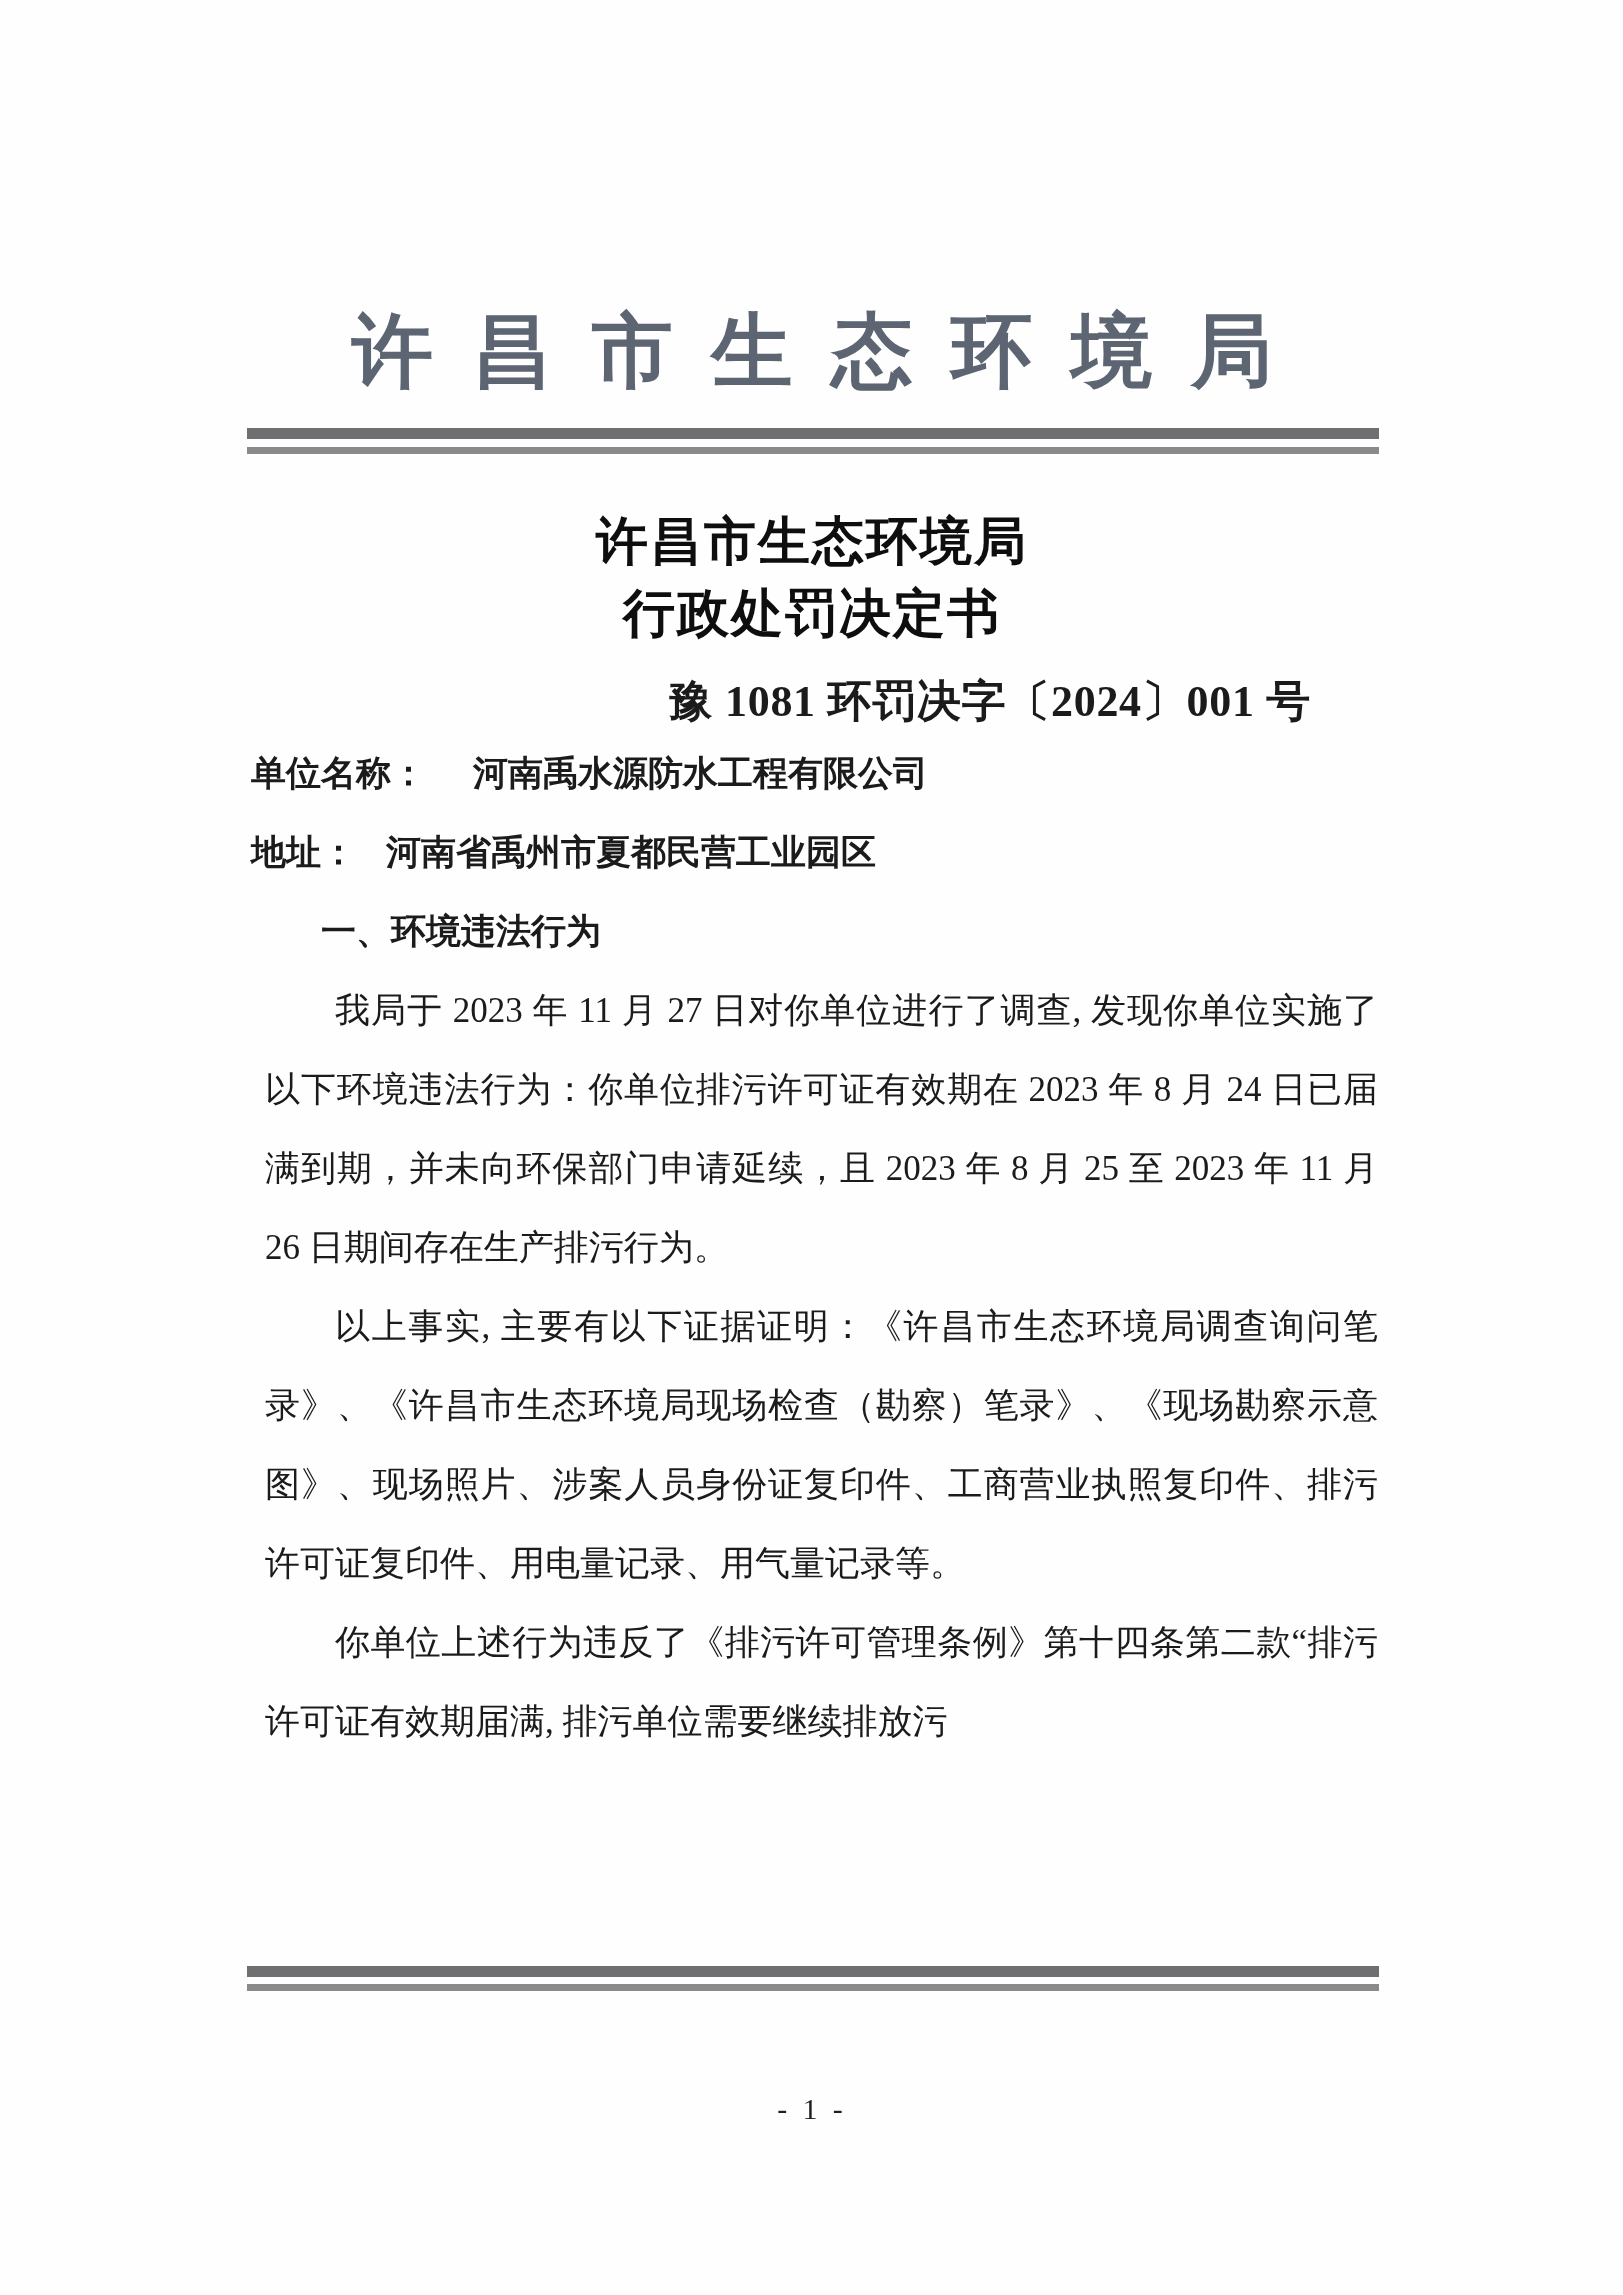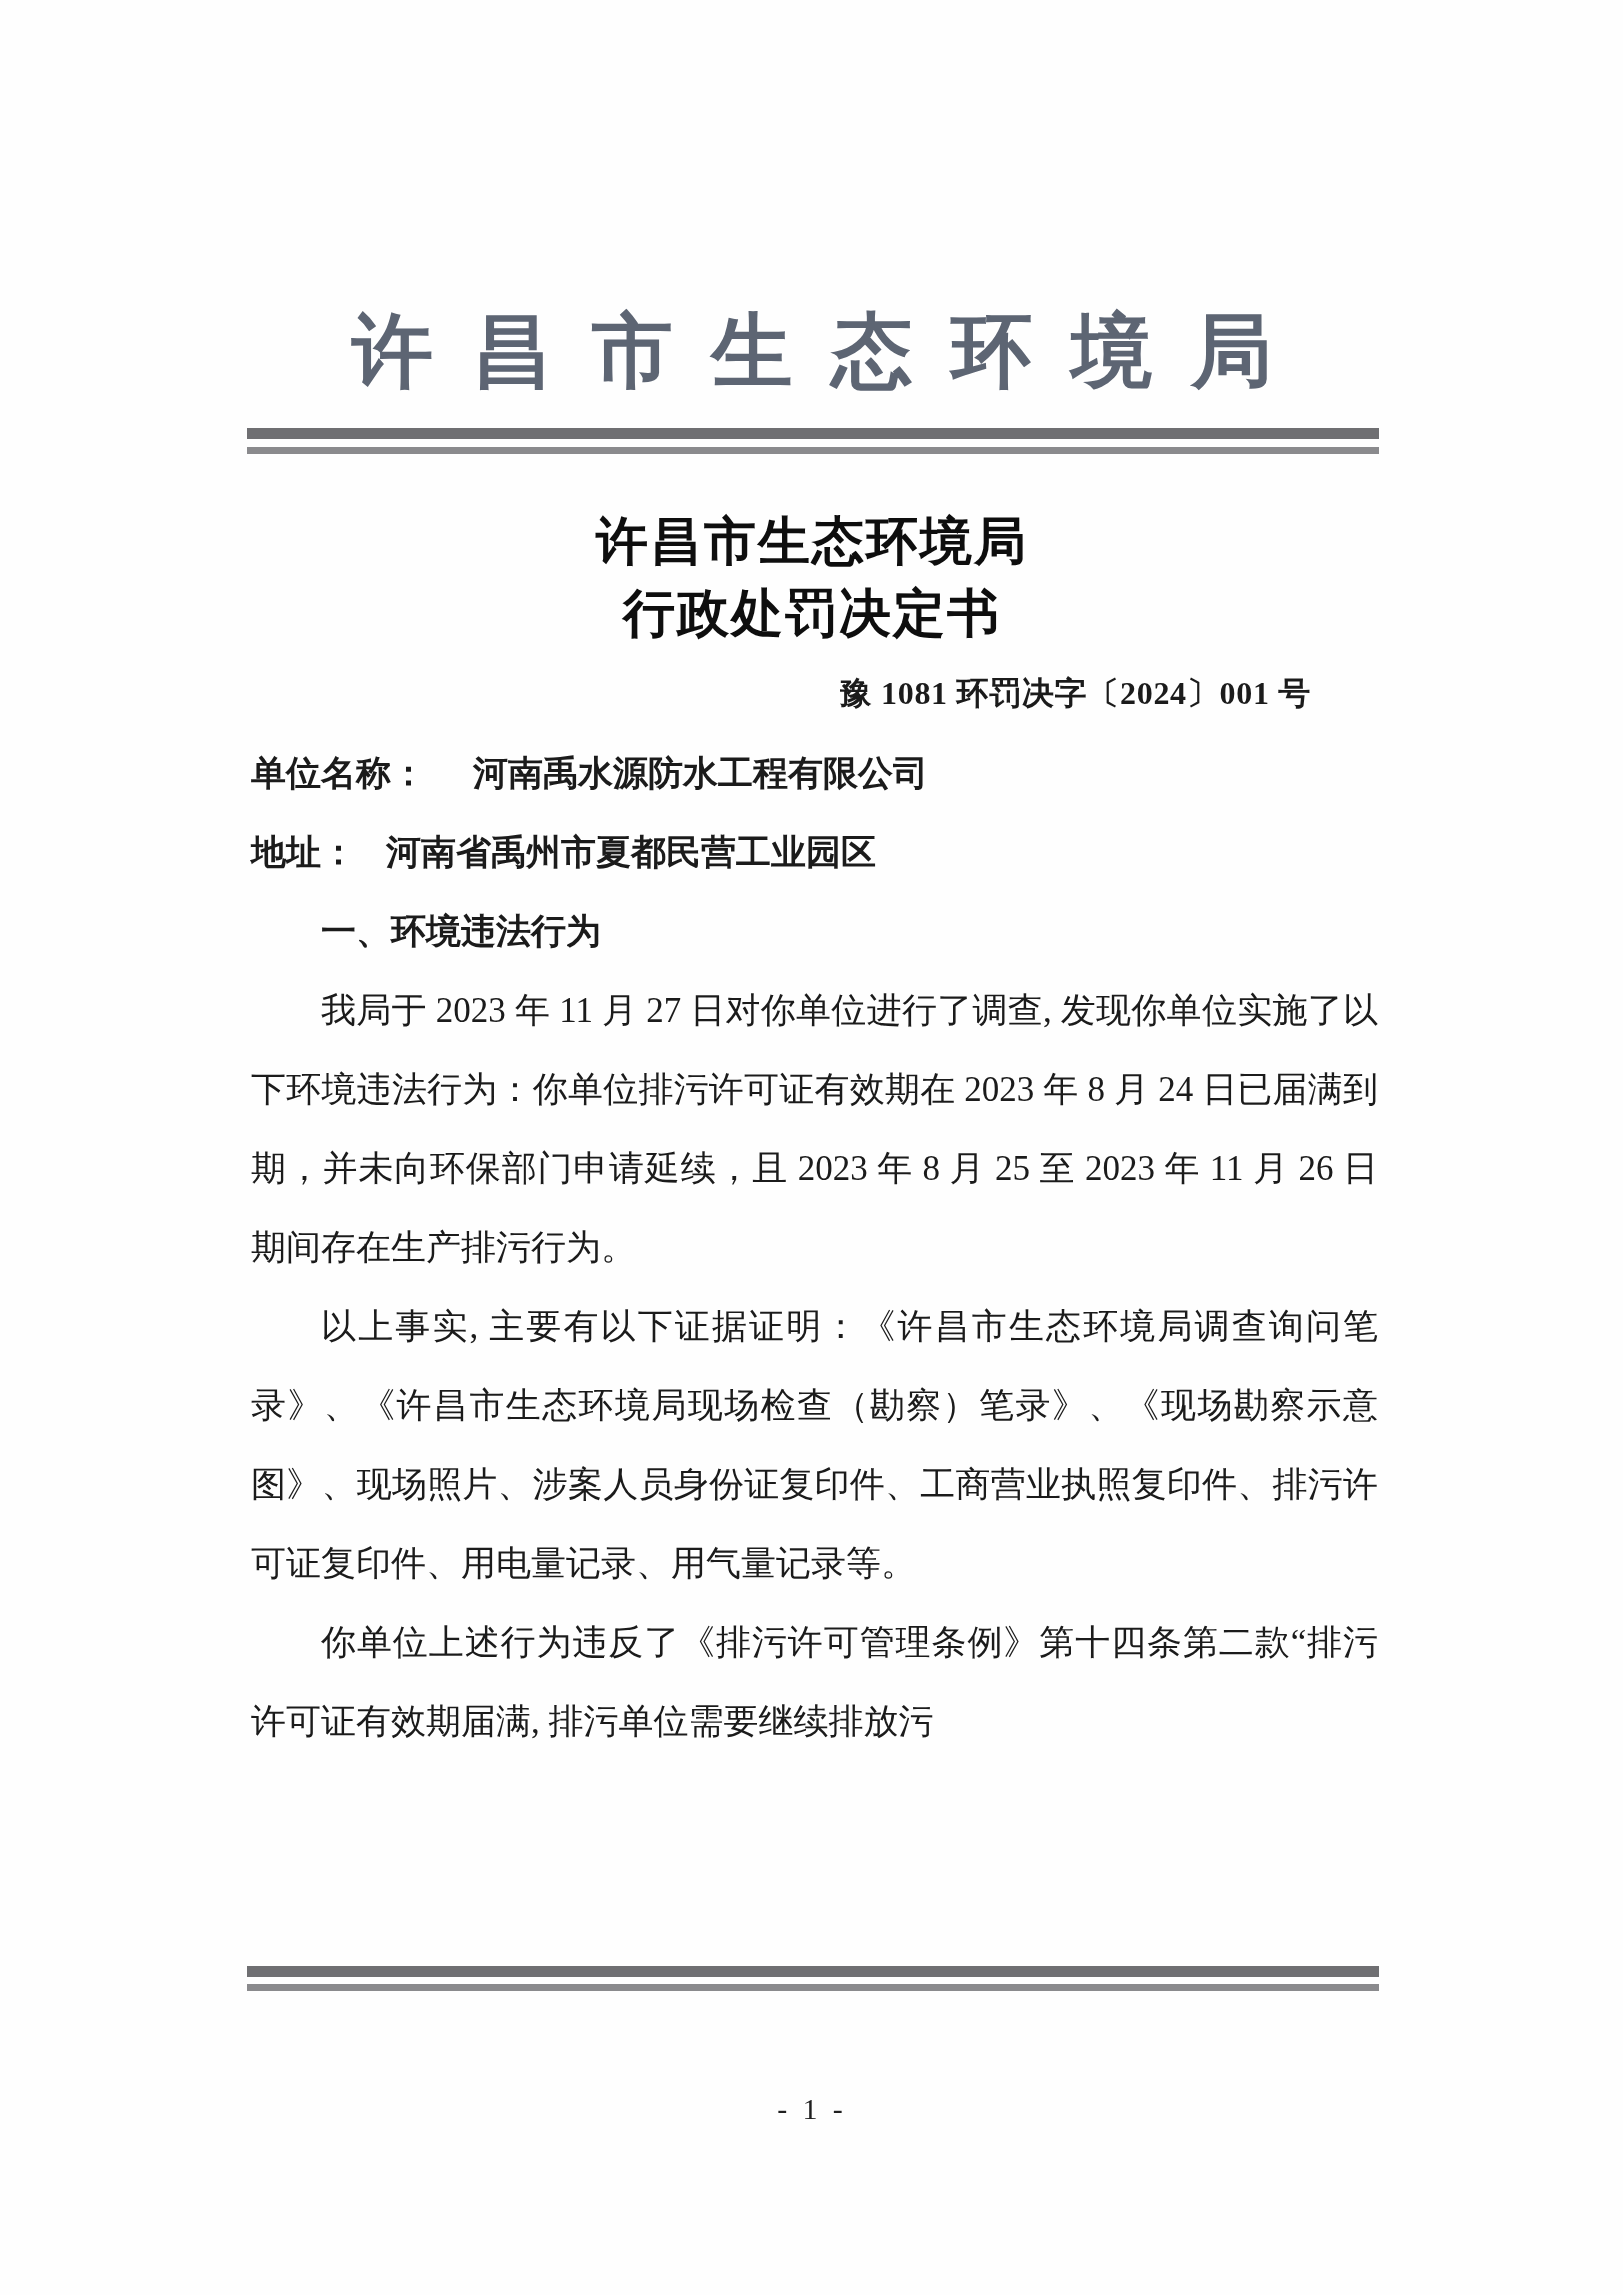--- a/index.html
+++ b/index.html
@@ -61,21 +61,21 @@
     line-height: 72px;
     letter-spacing: 2px;
     color: #0e0e0e;
   }
 
   
   .doc-number {
     position: absolute;
     top: 672px;
     right: 313px;
-    font-size: 32px;
+    font-size: 44px;
     font-weight: 600;
     letter-spacing: 0.7px;
     white-space: nowrap;
   }
 
   
   .text-block {
     position: absolute;
     top: 734px;
     left: 251px;
@@ -88,20 +88,21 @@
   .info-value { font-weight: bold; }
   .gap-lg { margin-left: 47px; }
   .gap-sm { margin-left: 30px; }
   .section-heading {
     font-weight: bold;
     text-indent: 2em;
   }
   .body-para {
     text-indent: 2em;
     font-weight: normal;
+    margin-left: 14px;
   }
 
   
   .page-number {
     position: absolute;
     top: 2092px;
     left: 0;
     width: 100%;
     text-align: center;
     font-size: 30px;

